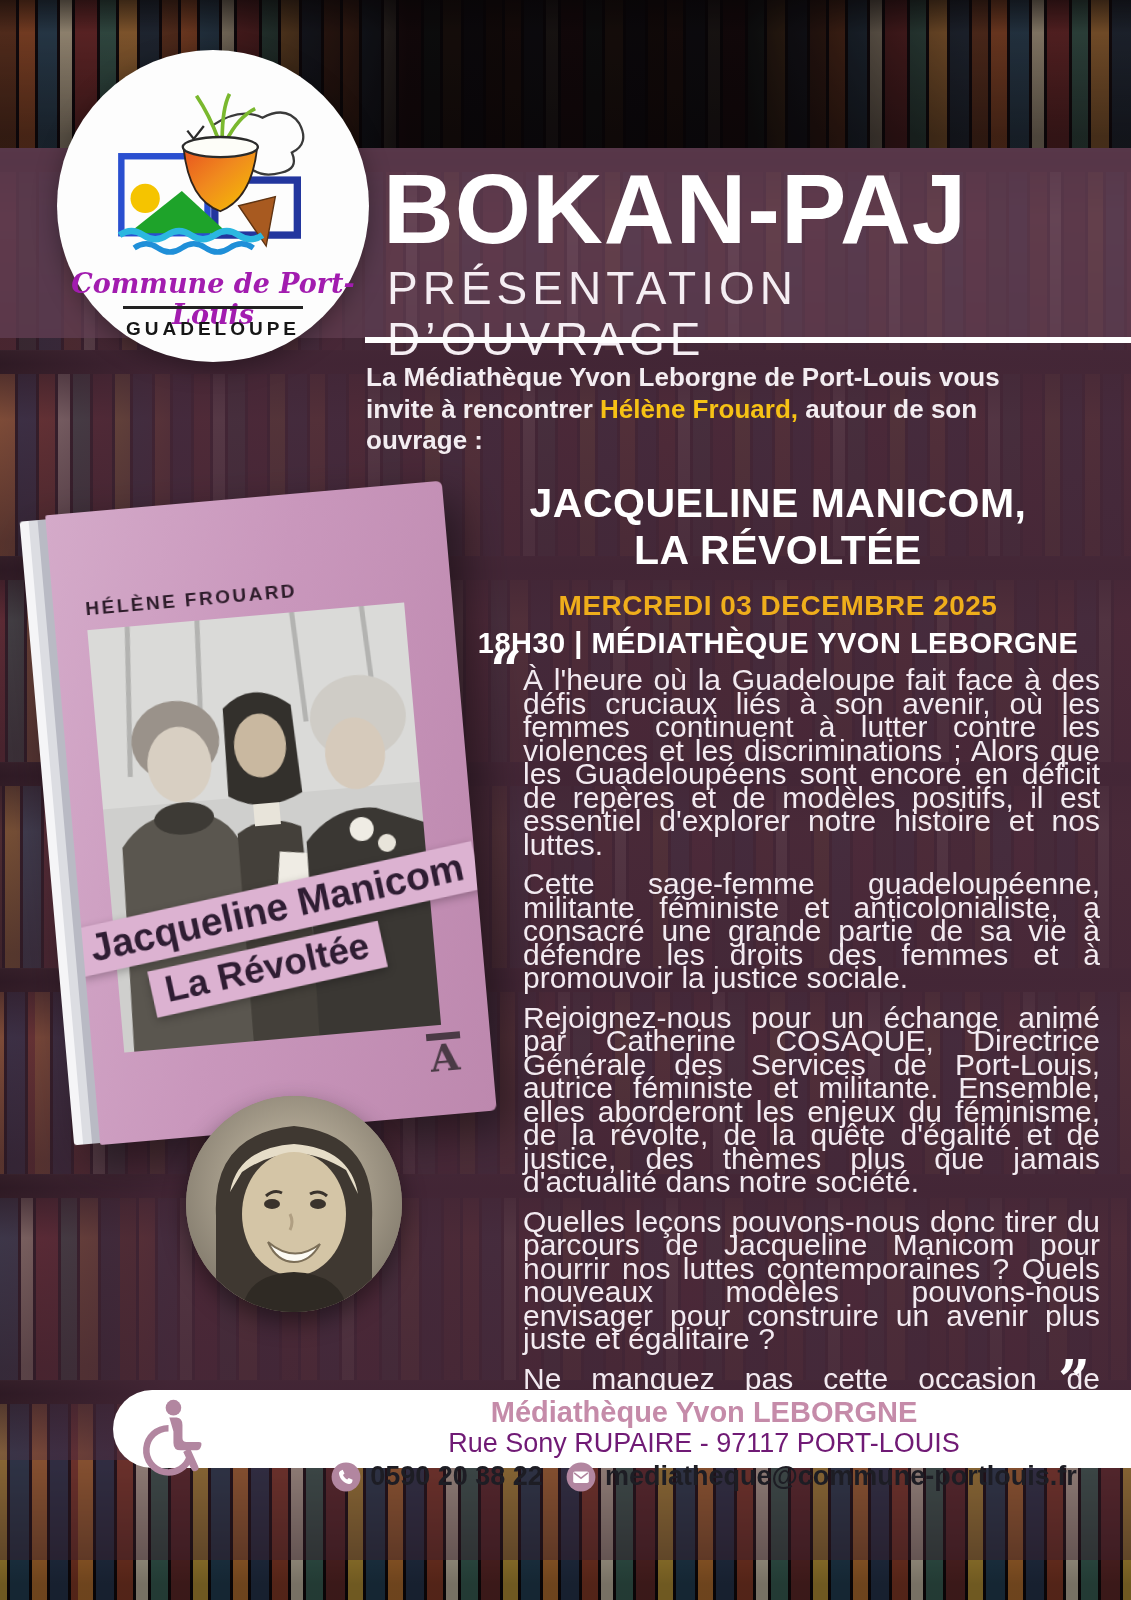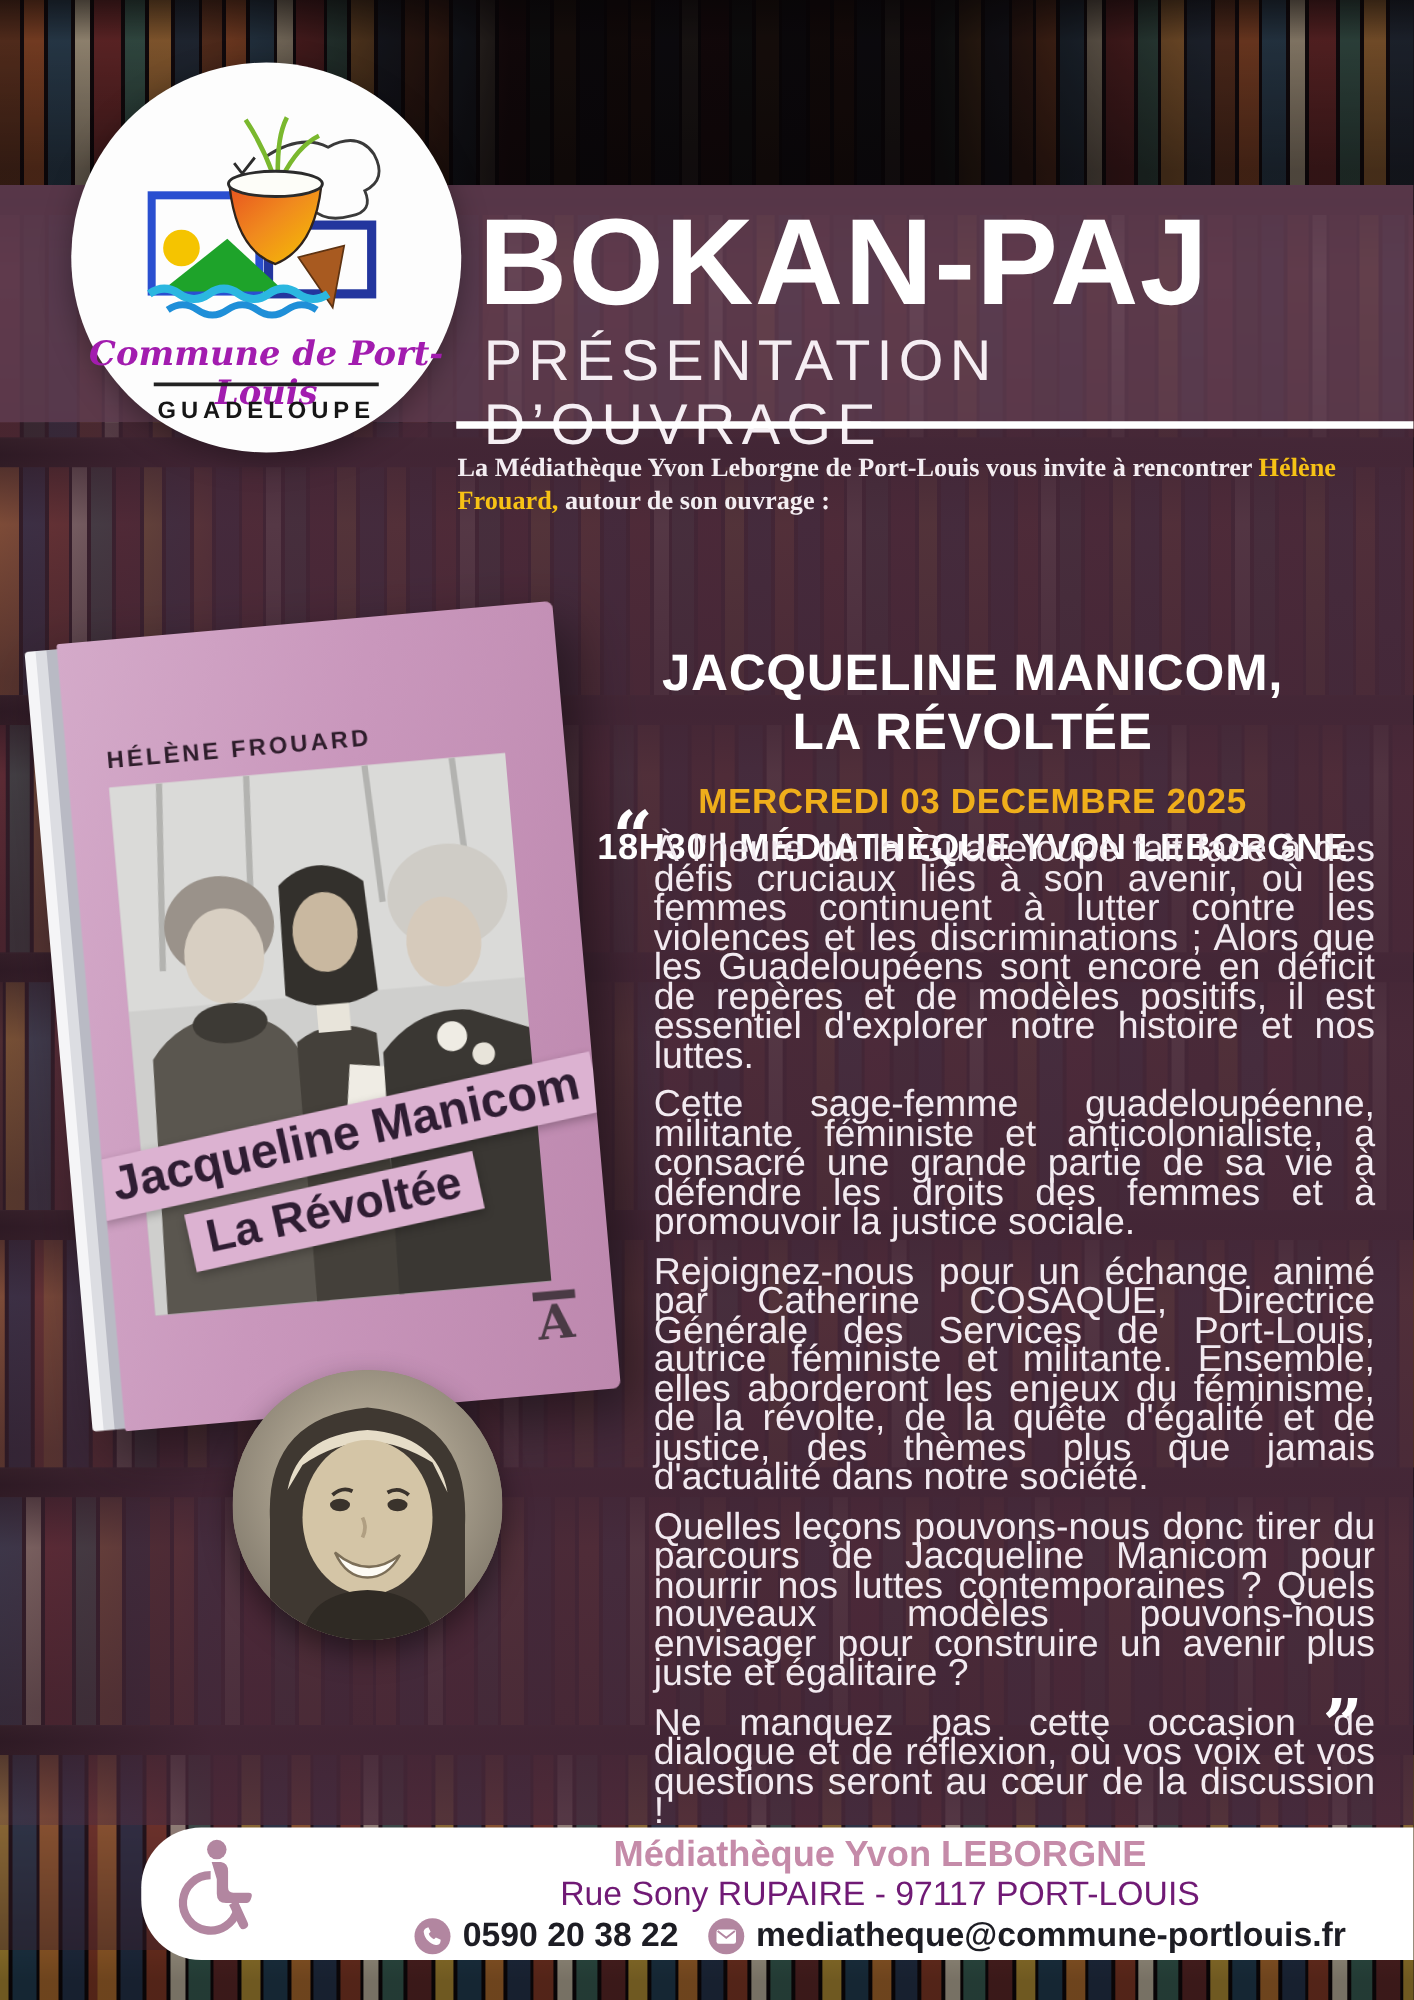--- a/index.html
+++ b/index.html
@@ -55,25 +55,25 @@
       font-size: 19px; font-weight: 700; letter-spacing: 4px; color: #161616; }
 
   
   .bokan { position: absolute; left: 383px; top: 160px; z-index: 6;
       font-size: 98px; font-weight: 900; letter-spacing: 1px; color: #fff; line-height: 1; }
   .subtitle { position: absolute; left: 387px; top: 263px; z-index: 6;
       font-size: 46px; font-weight: 400; letter-spacing: 5px; color: #f5eef3; line-height: 1.1; }
   .rule { position: absolute; left: 365px; top: 337px; width: 766px; height: 6px; background: #fff; z-index: 6; }
 
   .intro { position: absolute; left: 366px; top: 362px; width: 706px; z-index: 6;
-      font-size: 21px; line-height: 1.22; font-weight: 600; color: #f3edf1; font-family: Liberation Serif, serif; }
+      font-size: 26px; line-height: 1.22; font-weight: 600; color: #f3edf1; }
   .intro .hl { color: #f6c215; font-weight: 800; }
 
   .event { position: absolute; left: 438px; top: 480px; width: 680px; text-align: center; z-index: 6; }
-  .etitle { font-size: 41px; font-weight: 900; color: #fff; line-height: 1.14; letter-spacing: .5px; margin-top: 35px; }
+  .etitle { font-size: 41px; font-weight: 900; color: #fff; line-height: 1.14; letter-spacing: .5px; }
   .edate  { font-size: 28px; font-weight: 900; color: #efae1b; margin-top: 17px; letter-spacing: .5px; }
   .etime  { font-size: 29px; font-weight: 800; color: #fff; margin-top: 5px; letter-spacing: .5px; }
 
   
   .q-open  { position: absolute; left: 490px; top: 642px; z-index: 6;
       font-family: "DejaVu Serif", serif; font-size: 56px; font-weight: 700; color: #fff; line-height: 1; }
   .q-close { position: absolute; left: 1058px; top: 1352px; z-index: 6;
       font-family: "DejaVu Serif", serif; font-size: 56px; font-weight: 700; color: #fff; line-height: 1; }
   .qbody { position: absolute; left: 523px; top: 668px; width: 577px; z-index: 6; }
   .qbody p { font-size: 30px; line-height: 23.5px; font-weight: 500; color: #f2eaf0;
@@ -98,21 +98,21 @@
   .pub { position: absolute; right: 30px; bottom: 40px; color: #4a3a45; text-align: center; }
   .pub .bar { width: 34px; height: 7px; background: #4a3a45; margin: 0 auto 1px; }
   .pub .letter { font-size: 38px; font-weight: 700; line-height: .9;
       font-family: "DejaVu Serif", serif; }
 
   
   .portrait { position: absolute; left: 186px; top: 1096px; width: 216px; height: 216px;
       border-radius: 50%; overflow: hidden; z-index: 5; box-shadow: 0 10px 24px rgba(0,0,0,.45); }
 
   
-  .footer { position: absolute; left: 113px; top: 1462px; width: 1018px; height: 106px;
+  .footer { position: absolute; left: 113px; top: 1390px; width: 1018px; height: 78px;
       background: #fff; border-radius: 48px 0 0 48px; z-index: 6; }
   .wheel { position: absolute; left: 26px; top: 7px; }
   .ftext { position: absolute; left: 200px; right: 36px; top: 7px; text-align: center; }
   .fname { font-size: 29px; font-weight: 800; color: #c58ba9; line-height: 1.05; }
   .faddr { font-size: 27px; font-weight: 500; color: #701a75; line-height: 1.08; margin-top: 2px; }
   .fline { display: flex; align-items: center; justify-content: center; gap: 9px;
       font-size: 27px; font-weight: 600; color: #1d1d24; margin-top: 3px; line-height: 1.05; }
   .fline .ico { flex: 0 0 auto; display: inline-block; }
   .fphone { margin-right: 14px; }
 </style>

